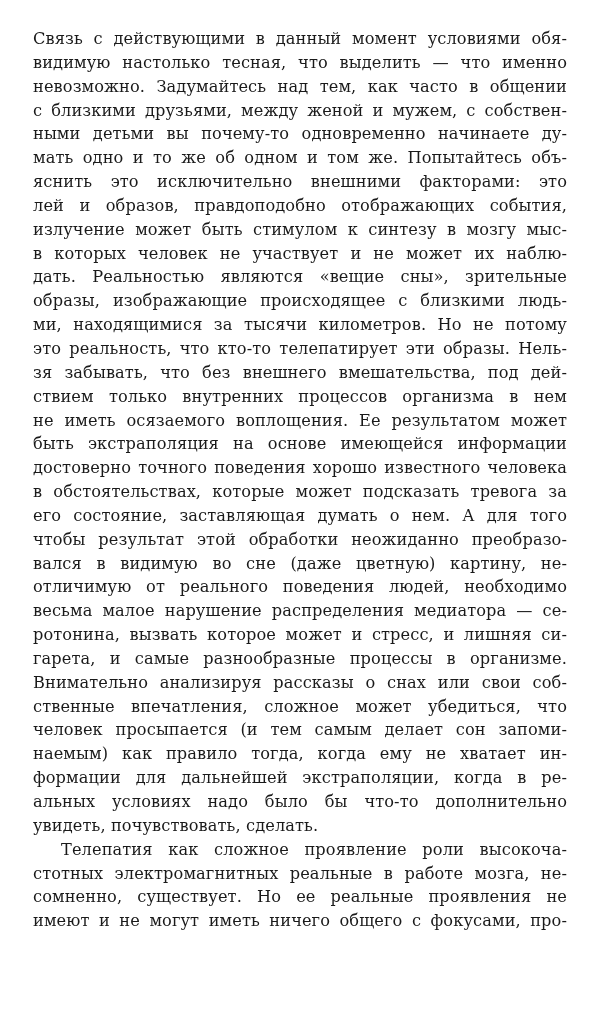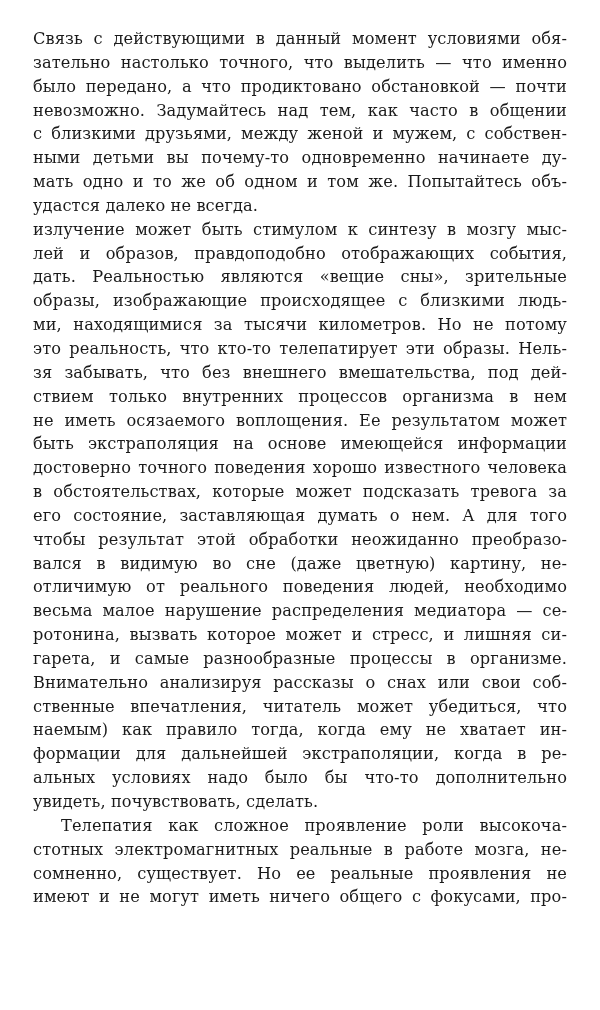--- a/index.html
+++ b/index.html
@@ -20,50 +20,51 @@
     font-family: "DejaVu Serif", "Liberation Serif", serif;
     font-size: 16px; color: #1a1a1a; font-weight: bold;
   }
 </style>
 </head>
 <body>
 
 <div class="page">
   <div class="para">
       <span class="line">Связь с действующими в данный момент условиями обя-</span>
-      <span class="line">зательно настолько точного, что выделить — что именно</span>
-      <span class="line">было передано, а что продиктовано обстановкой — почти</span>
+      <span class="line">видимую настолько тесная, что выделить — что именно</span>
       <span class="line">невозможно. Задумайтесь над тем, как часто в общении</span>
       <span class="line">с близкими друзьями, между женой и мужем, с собствен-</span>
       <span class="line">ными детьми вы почему-то одновременно начинаете ду-</span>
       <span class="line">мать одно и то же об одном и том же. Попытайтесь объ-</span>
-      <span class="line last">удастся далеко не всегда.</span>
+      <span class="line">яснить это исключительно внешними факторами: это</span>
     </div>
   <div class="para">
+      <span class="line">лей и образов, правдоподобно отображающих события,</span>
       <span class="line">излучение может быть стимулом к синтезу в мозгу мыс-</span>
-      <span class="line">лей и образов, правдоподобно отображающих события,</span>
+      <span class="line">в которых человек не участвует и не может их наблю-</span>
       <span class="line">дать. Реальностью являются «вещие сны», зрительные</span>
       <span class="line">образы, изображающие происходящее с близкими людь-</span>
       <span class="line">ми, находящимися за тысячи километров. Но не потому</span>
       <span class="line">это реальность, что кто-то телепатирует эти образы. Нель-</span>
       <span class="line">зя забывать, что без внешнего вмешательства, под дей-</span>
       <span class="line">ствием только внутренних процессов организма в нем</span>
       <span class="line">не иметь осязаемого воплощения. Ее результатом может</span>
       <span class="line">быть экстраполяция на основе имеющейся информации</span>
       <span class="line">достоверно точного поведения хорошо известного человека</span>
       <span class="line">в обстоятельствах, которые может подсказать тревога за</span>
       <span class="line">его состояние, заставляющая думать о нем. А для того</span>
       <span class="line">чтобы результат этой обработки неожиданно преобразо-</span>
       <span class="line">вался в видимую во сне (даже цветную) картину, не-</span>
       <span class="line">отличимую от реального поведения людей, необходимо</span>
       <span class="line">весьма малое нарушение распределения медиатора — се-</span>
       <span class="line">ротонина, вызвать которое может и стресс, и лишняя си-</span>
       <span class="line">гарета, и самые разнообразные процессы в организме.</span>
       <span class="line">Внимательно анализируя рассказы о снах или свои соб-</span>
-      <span class="line">ственные впечатления, читатель может убедиться, что</span>
+      <span class="line">ственные впечатления, сложное может убедиться, что</span>
+      <span class="line">человек просыпается (и тем самым делает сон запоми-</span>
       <span class="line">наемым) как правило тогда, когда ему не хватает ин-</span>
       <span class="line">формации для дальнейшей экстраполяции, когда в ре-</span>
       <span class="line">альных условиях надо было бы что-то дополнительно</span>
       <span class="line last">увидеть, почувствовать, сделать.</span>
     </div>
   <div class="para">
       <span class="line indent">Телепатия как сложное проявление роли высокоча-</span>
       <span class="line">стотных электромагнитных реальные в работе мозга, не-</span>
       <span class="line">сомненно, существует. Но ее реальные проявления не</span>
       <span class="line">имеют и не могут иметь ничего общего с фокусами, про-</span>

